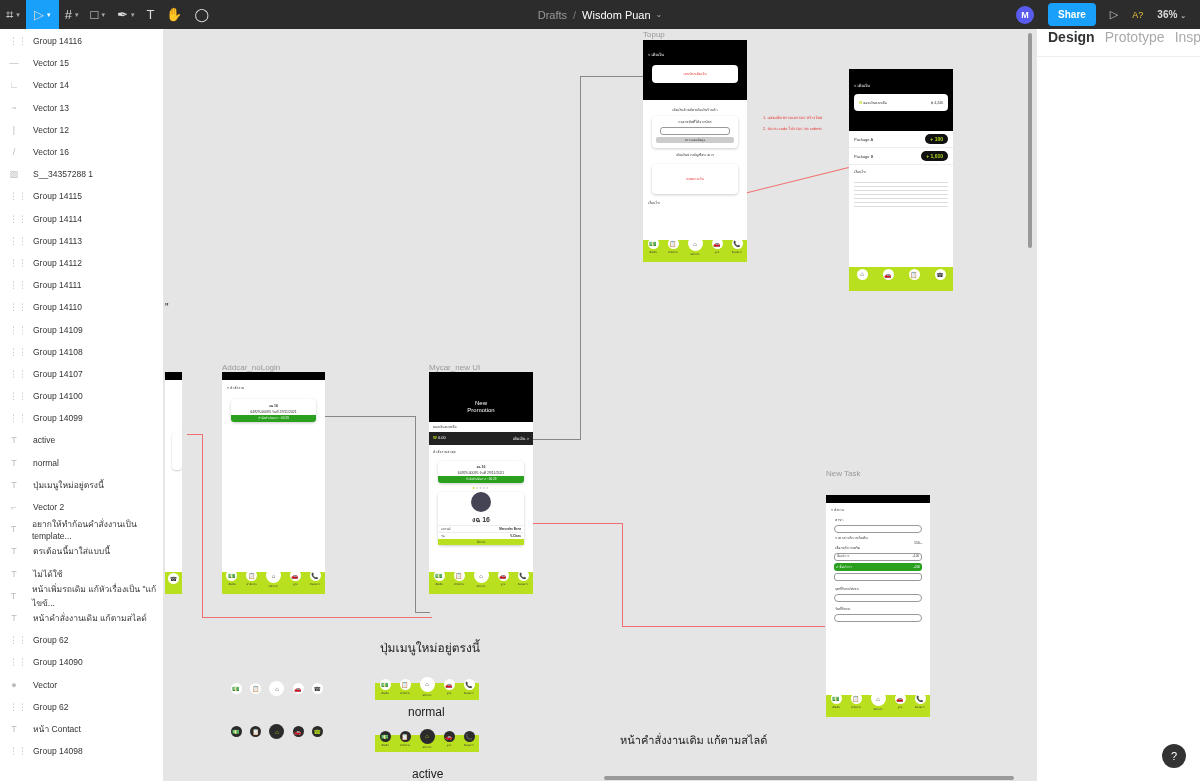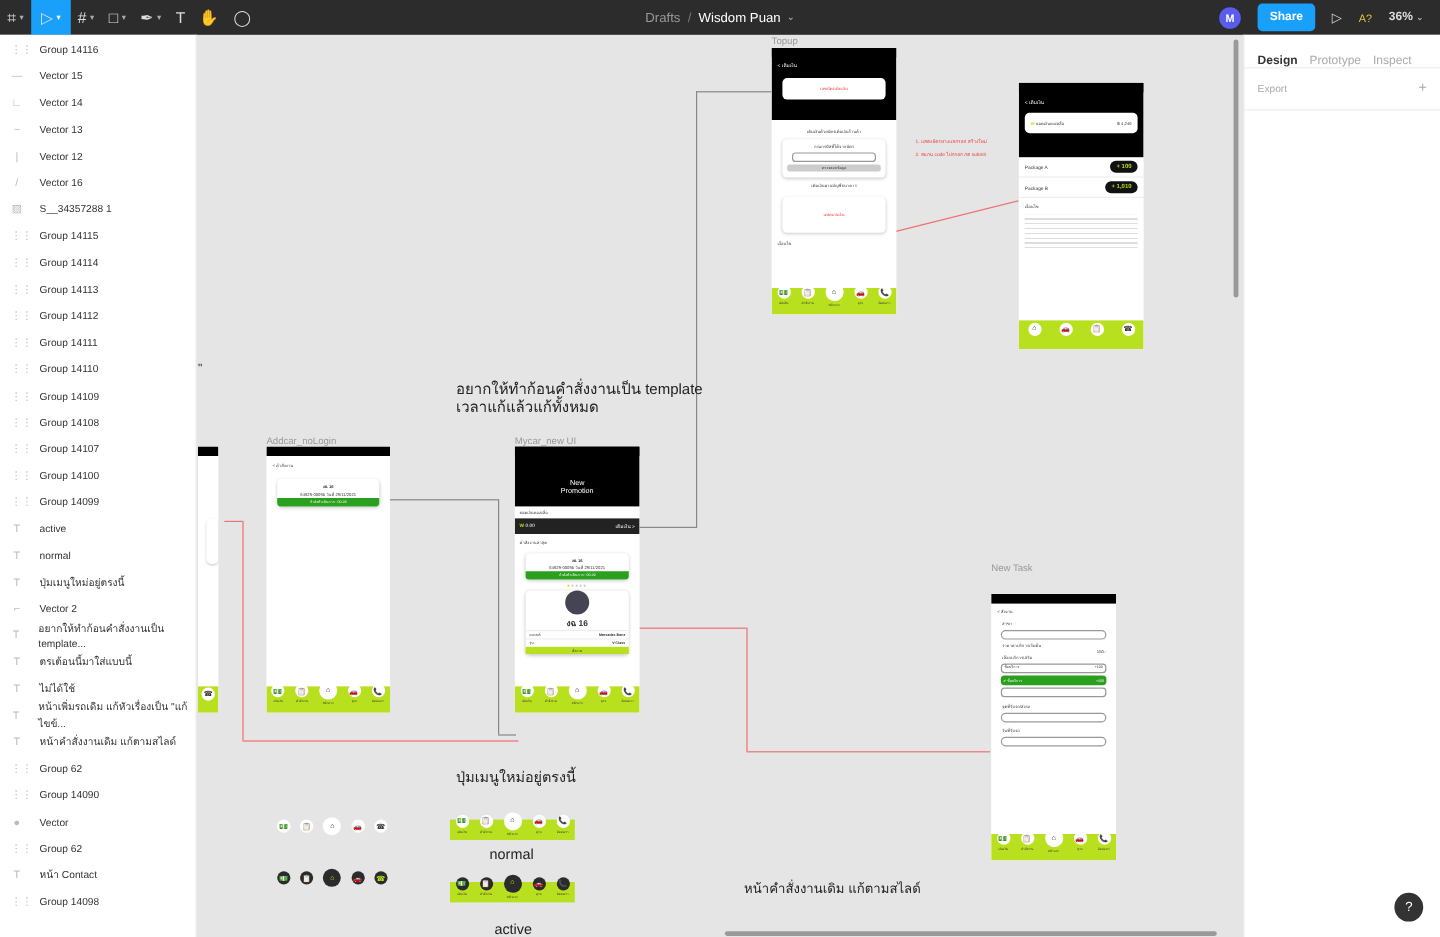--- a/index.html
+++ b/index.html
@@ -18,21 +18,21 @@
 .a11y{color:#e8c53a;font-size:9px}
 .zoomv{color:#ddd;font-size:10px;font-weight:bold}
 .leftpanel{position:absolute;left:0;top:29px;width:164px;height:752px;background:#fff;border-right:1px solid #e6e6e6;overflow:hidden}
 .lp-tabs{height:28px;display:flex;align-items:center;padding:0 8px;font-size:9px;border-bottom:1px solid #eee}
 .lp-tab{margin-right:9px;color:#aaa}.lp-tab.on{color:#333;font-weight:bold}
 .page-sel{margin-left:auto;color:#555}
 .layer{height:22.2px;display:flex;align-items:center;font-size:8.5px;color:#333;padding-left:9px}
 .layer .ic{width:10px;color:#bbb;margin-right:14px;font-size:9px;text-align:center}
 .canvas{position:absolute;left:165px;top:29px;width:870px;height:752px;overflow:hidden}
 .rightpanel{position:absolute;left:1036px;top:29px;width:164px;height:752px;background:#fff;border-left:1px solid #e6e6e6}
-.rp-tabs{height:28px;display:flex;align-items:flex-end;padding:0 11px;font-size:10px;border-bottom:1px solid #eee;gap:10px}
+.rp-tabs{height:28px;display:flex;align-items:flex-start;padding:0 11px;font-size:14px;border-bottom:1px solid #eee;gap:10px}
 .rp-tab{color:#aaa}.rp-tab.on{color:#333;font-weight:bold}
 .rp-sec{padding:12px 11px;border-bottom:1px solid #eee;font-size:8.5px}
 .rp-title{font-weight:bold;color:#333;margin-bottom:12px}
 .rp-row{display:flex;align-items:center;gap:8px;color:#333}
 .swatch{width:11px;height:11px;background:#e5e5e5;border:1px solid #ddd}
 .circle-sw{width:10px;height:10px;border-radius:50%;background:#eee;border:1px solid #ddd}
 .help{position:absolute;left:1162px;top:744px;width:24px;height:24px;border-radius:50%;background:#333;color:#fff;font-size:11px;display:flex;align-items:center;justify-content:center}
 .scroll-v{position:absolute;left:1028px;top:33px;width:4px;height:215px;background:#999;border-radius:2px}
 .scroll-h{position:absolute;left:604px;top:776px;width:410px;height:4px;background:#999;border-radius:2px}
 .frame{position:absolute;background:#fff;overflow:hidden}
@@ -324,22 +324,20 @@
     <div class="navbar" style="height:24px">
       <div class="navbtn">⌂</div>
         <div class="navbtn">🚗</div>
         <div class="navbtn">📋</div>
         <div class="navbtn">☎</div>
     </div>
   </div>
   <div class="note-red" style="left:598px;top:85px">1. แสดงยัตรทางแลกรอก สร้างใหม่</div>
   <div class="note-red" style="left:598px;top:96px">2. สแกน code ไปกรอก กด submit</div>
 
-  <div class="canvas-text" style="left:215px;top:288px;font-size:12.5px;line-height:15px;white-space:pre">อยากให้ทำก้อนคำสั่งงานเป็น template
-เวลาแก้แล้วแก้ทั้งหมด</div>
 
   <div class="frame-label" style="left:57px;top:334px">Addcar_noLogin</div>
   <div class="frame" style="left:57px;top:343px;width:103px;height:222px">
     <div class="statusbar"></div>
     <div class="tiny" style="padding:5px">&lt; คำสั่งงาน</div>
     <div class="card" style="margin:3px 9px;text-align:center">
       <div style="font-size:3.5px;font-weight:bold;padding-top:4px">งฉ 16</div>
       <div class="tiny">64929-00095 วันที่ 29/11/2021</div>
       <div class="greenbar">กำลังดำเนินการ : 00.29</div>
     </div>
@@ -539,19 +537,15 @@
 
 <div class="scroll-v"></div>
 <div class="scroll-h"></div>
 
 <div class="rightpanel">
   <div class="rp-tabs">
     <span class="rp-tab on">Design</span>
     <span class="rp-tab">Prototype</span>
     <span class="rp-tab">Inspect</span>
   </div>
-  <div class="rp-sec" style="display:flex;justify-content:space-between;color:#aaa">
-    <span>Export</span>
-    <span style="font-size:12px;line-height:9px">+</span>
-  </div>
 </div>
 
 <div class="help">?</div>
 
 </body></html>

